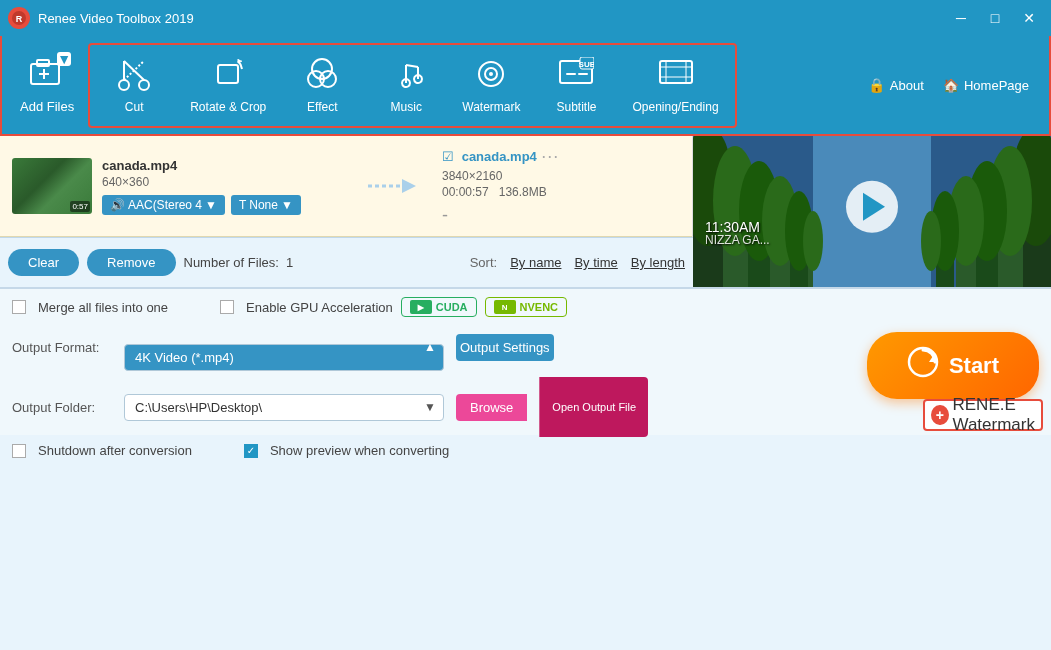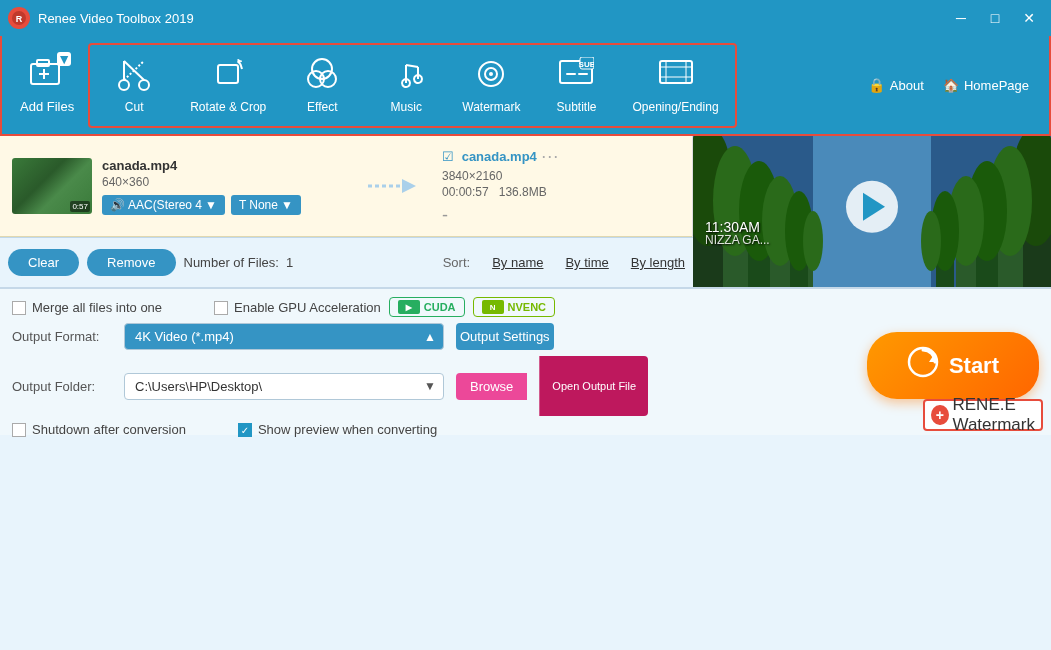--- a/index.html
+++ b/index.html
@@ -303,21 +303,21 @@
       cursor: pointer;
       font-size: 13px;
     }
     .file-count {
       color: #444;
       font-size: 13px;
     }
     .sort-area {
       display: flex;
       align-items: center;
-      gap: 22px;
+      gap: 13px;
       margin-left: auto;
     }
     .sort-label { color: #666; font-size: 13px; }
     .sort-btn {
       color: #333;
       font-size: 13px;
       cursor: pointer;
       text-decoration: underline;
     }
 
@@ -330,21 +330,21 @@
       flex-direction: column;
       padding: 8px 12px;
       gap: 6px;
     }
     .bp-row {
       display: flex;
       align-items: center;
       gap: 12px;
     }
     .bp-checkbox-label {
-      display: flex; align-items: flex-end; gap: 6px;
+      display: flex; align-items: center; gap: 12px;
       font-size: 13px; color: #444;
       cursor: pointer;
     }
     .bp-checkbox {
       width: 14px; height: 14px;
       border: 1px solid #aaa;
       background: white;
       cursor: pointer;
     }
     .bp-checkbox.checked {
@@ -384,20 +384,21 @@
       width: 100%;
       padding: 5px 30px 5px 10px;
       border: 1px solid #b0c8d8;
       border-radius: 4px;
       background: #3594c4;
       color: white;
       font-size: 13px;
       appearance: none;
       cursor: pointer;
       outline: none;
+      margin-top: 21px;
     }
     .bp-select-arrow {
       position: absolute;
       right: 8px; top: 50%;
       transform: translateY(-50%);
       color: white;
       pointer-events: none;
       font-size: 12px;
     }
     .bp-folder-select-wrap {

